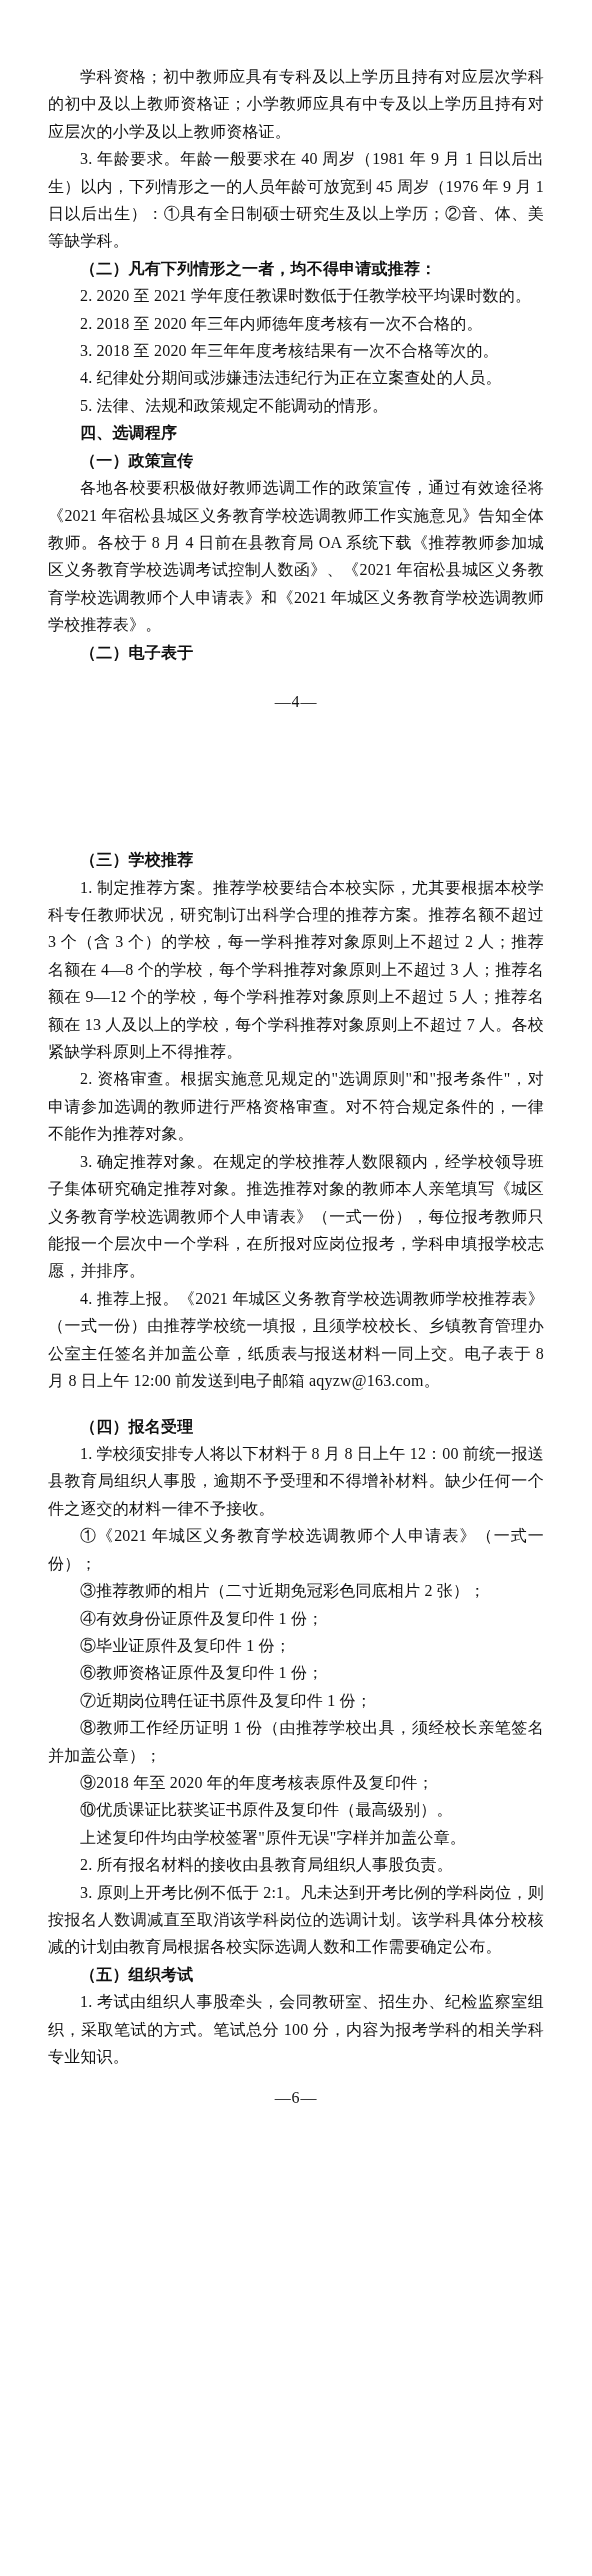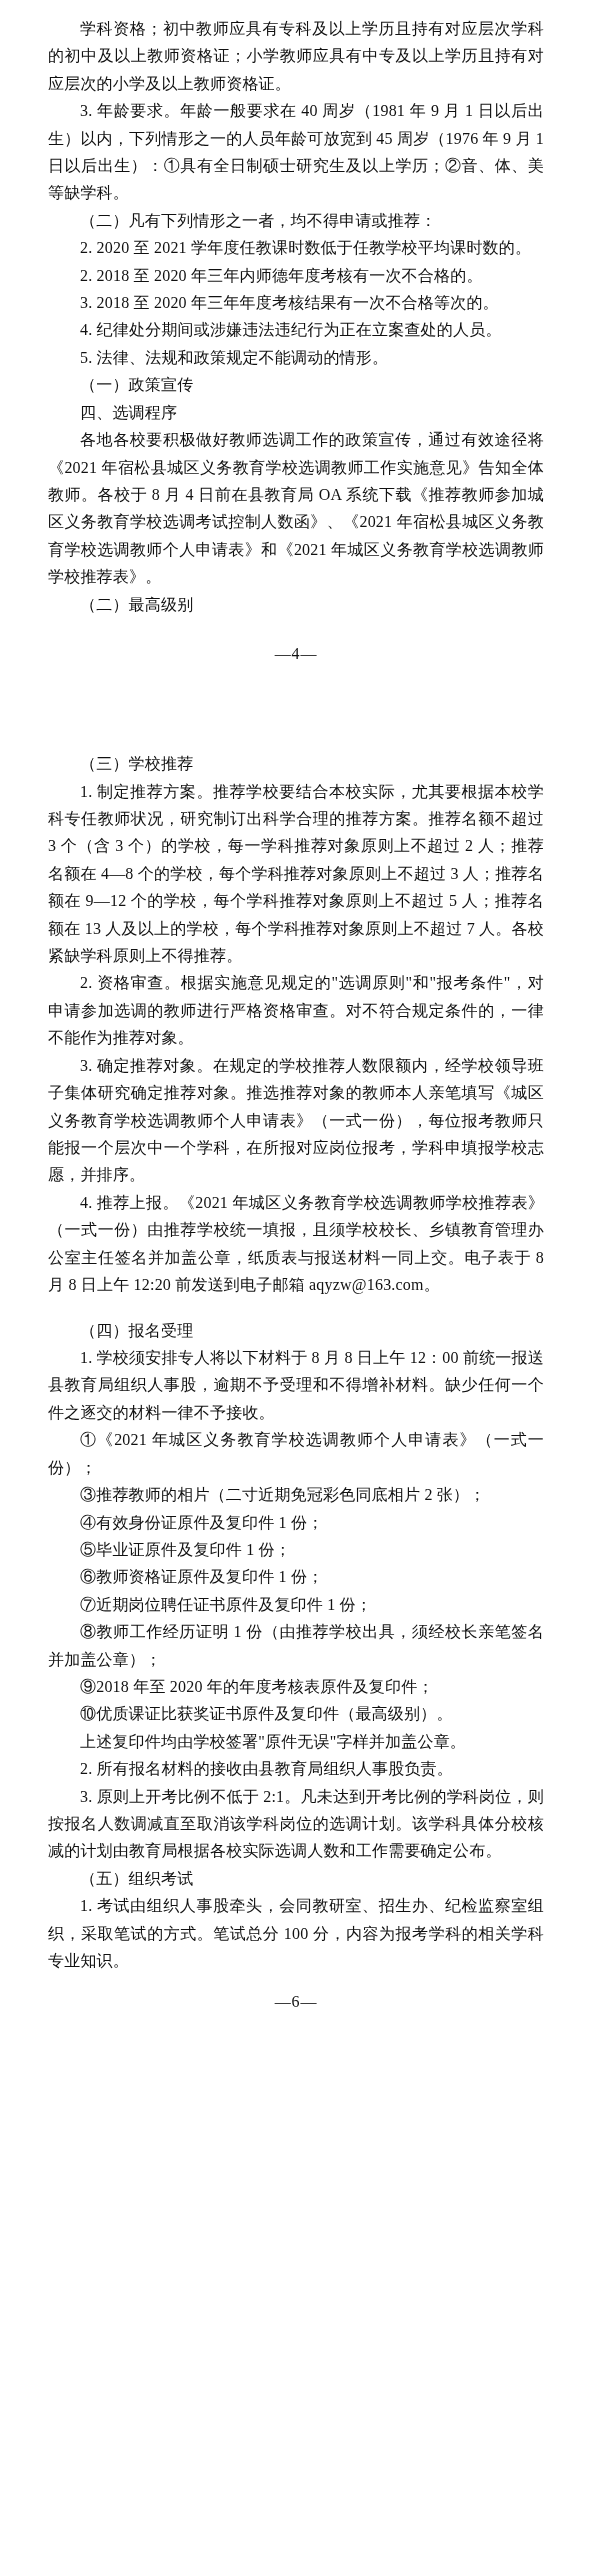--- a/index.html
+++ b/index.html
@@ -10,38 +10,39 @@
   body {
     width: 592px;
     font-family: "Liberation Serif", "DejaVu Serif", serif;
     color: #111111;
   }
   .page {
     width: 592px;
     box-sizing: border-box;
     padding: 15px 48px 8.3px 48px;
     position: relative;
+    margin-top: 48px;
   }
   .page-2 {
     padding-top: 25px;
   }
   p {
     margin: 0;
     font-size: 16px;
     line-height: 27.4px;
     text-align: justify;
     text-justify: inter-ideograph;
     letter-spacing: 0.2px;
   }
   p.indent {
     text-indent: 32px;
   }
   .heading {
     text-indent: 32px;
-    font-weight: normal;
+    font-weight: bold;
   }
   .page-number {
     text-align: center;
     font-size: 16px;
     line-height: 27.4px;
     margin-top: 21.6px;
     letter-spacing: 0.8px;
   }
   .gap-block {
     height: 50px;
@@ -61,37 +62,37 @@
 <div class="page page-1">
 
   <p class="indent">学科资格；初中教师应具有专科及以上学历且持有对应层次学科的初中及以上教师资格证；小学教师应具有中专及以上学历且持有对应层次的小学及以上教师资格证。</p>
   <p class="indent">3. 年龄要求。年龄一般要求在 40 周岁（1981 年 9 月 1 日以后出生）以内，下列情形之一的人员年龄可放宽到 45 周岁（1976 年 9 月 1 日以后出生）：①具有全日制硕士研究生及以上学历；②音、体、美等缺学科。</p>
   <p class="indent heading">（二）凡有下列情形之一者，均不得申请或推荐：</p>
   <p class="indent">2. 2020 至 2021 学年度任教课时数低于任教学校平均课时数的。</p>
   <p class="indent">2. 2018 至 2020 年三年内师德年度考核有一次不合格的。</p>
   <p class="indent">3. 2018 至 2020 年三年年度考核结果有一次不合格等次的。</p>
   <p class="indent">4. 纪律处分期间或涉嫌违法违纪行为正在立案查处的人员。</p>
   <p class="indent">5. 法律、法规和政策规定不能调动的情形。</p>
+  <p class="indent heading">四、选调程序</p>
   <p class="indent heading">（一）政策宣传</p>
-  <p class="indent heading">四、选调程序</p>
   <p class="indent">各地各校要积极做好教师选调工作的政策宣传，通过有效途径将《2021 年宿松县城区义务教育学校选调教师工作实施意见》告知全体教师。各校于 8 月 4 日前在县教育局 OA 系统下载《推荐教师参加城区义务教育学校选调考试控制人数函》、《2021 年宿松县城区义务教育学校选调教师个人申请表》和《2021 年城区义务教育学校选调教师学校推荐表》。</p>
-  <p class="indent heading">（二）最高级别</p>
+  <p class="indent heading">（二）电子表于</p>
 
   <div class="page-number">—4—</div>
 </div>
 
 <div class="gap-block"></div>
 
 <div class="page page-2">
 
   <p class="indent heading">（三）学校推荐</p>
   <p class="indent">1. 制定推荐方案。推荐学校要结合本校实际，尤其要根据本校学科专任教师状况，研究制订出科学合理的推荐方案。推荐名额不超过 3 个（含 3 个）的学校，每一学科推荐对象原则上不超过 2 人；推荐名额在 4—8 个的学校，每个学科推荐对象原则上不超过 3 人；推荐名额在 9—12 个的学校，每个学科推荐对象原则上不超过 5 人；推荐名额在 13 人及以上的学校，每个学科推荐对象原则上不超过 7 人。各校紧缺学科原则上不得推荐。</p>
   <p class="indent">2. 资格审查。根据实施意见规定的"选调原则"和"报考条件"，对申请参加选调的教师进行严格资格审查。对不符合规定条件的，一律不能作为推荐对象。</p>
   <p class="indent">3. 确定推荐对象。在规定的学校推荐人数限额内，经学校领导班子集体研究确定推荐对象。推选推荐对象的教师本人亲笔填写《城区义务教育学校选调教师个人申请表》（一式一份），每位报考教师只能报一个层次中一个学科，在所报对应岗位报考，学科申填报学校志愿，并排序。</p>
-  <p class="indent">4. 推荐上报。《2021 年城区义务教育学校选调教师学校推荐表》（一式一份）由推荐学校统一填报，且须学校校长、乡镇教育管理办公室主任签名并加盖公章，纸质表与报送材料一同上交。电子表于 8 月 8 日上午 12:20 前发送到电子邮箱 aqyzw@163.com。</p>
+  <p class="indent">4. 推荐上报。《2021 年城区义务教育学校选调教师学校推荐表》（一式一份）由推荐学校统一填报，且须学校校长、乡镇教育管理办公室主任签名并加盖公章，纸质表与报送材料一同上交。电子表于 8 月 8 日上午 12:00 前发送到电子邮箱 aqyzw@163.com。</p>
 
   <div class="spacer-md"></div>
 
   <p class="indent heading">（四）报名受理</p>
   <p class="indent">1. 学校须安排专人将以下材料于 8 月 8 日上午 12：00 前统一报送县教育局组织人事股，逾期不予受理和不得增补材料。缺少任何一个件之逐交的材料一律不予接收。</p>
   <p class="indent">①《2021 年城区义务教育学校选调教师个人申请表》（一式一份）；</p>
   <p class="indent">③推荐教师的相片（二寸近期免冠彩色同底相片 2 张）；</p>
   <p class="indent">④有效身份证原件及复印件 1 份；</p>
   <p class="indent">⑤毕业证原件及复印件 1 份；</p>
   <p class="indent">⑥教师资格证原件及复印件 1 份；</p>

